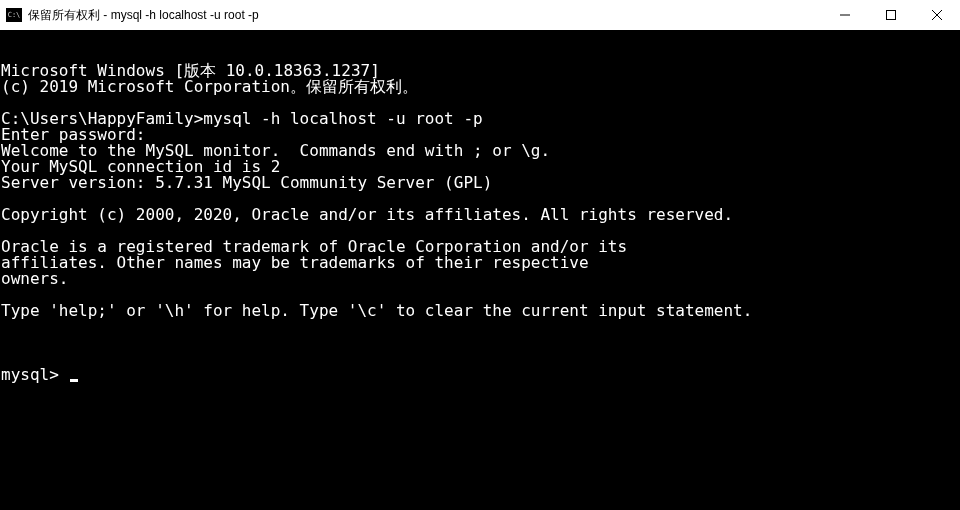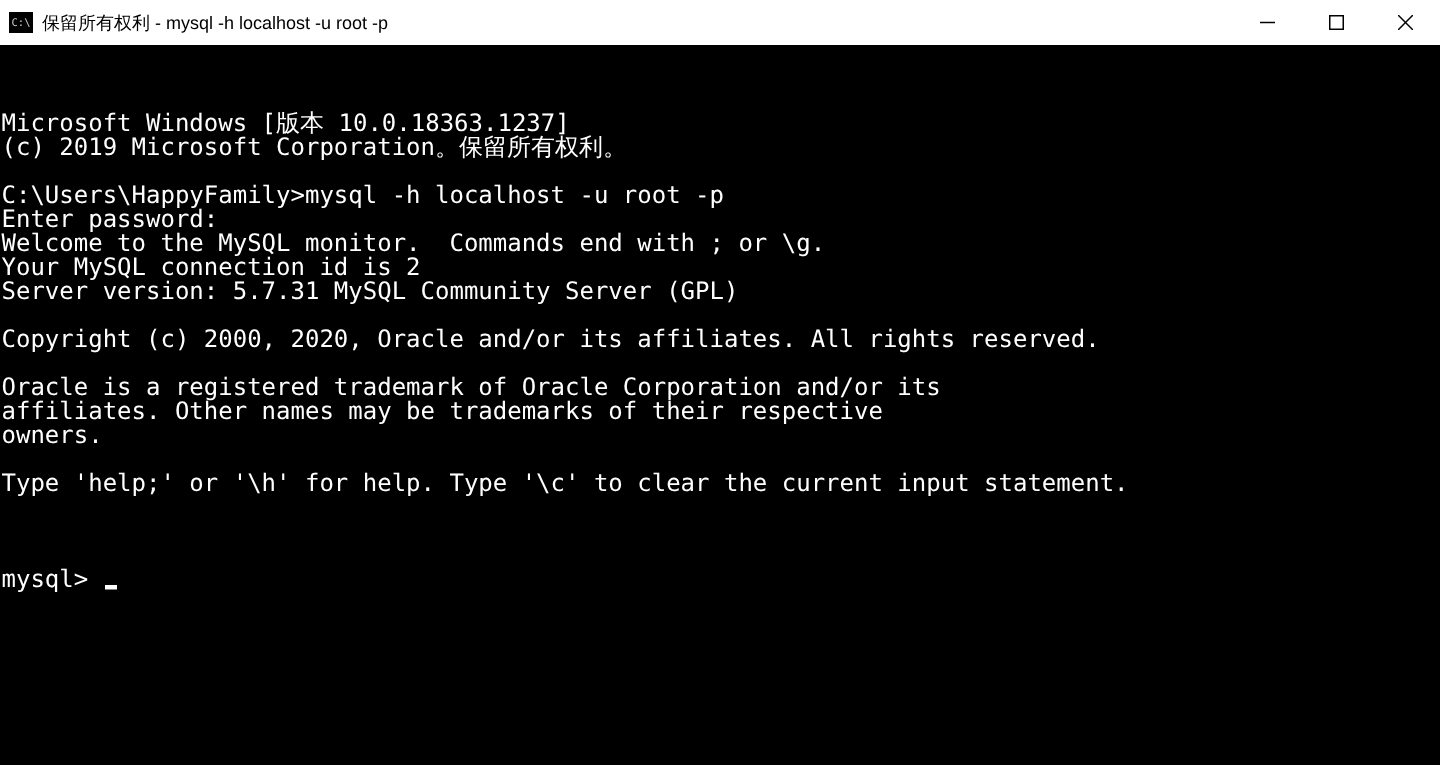--- a/index.html
+++ b/index.html
@@ -59,21 +59,21 @@
     }
     .win-btn svg {
       stroke: #000;
       fill: none;
     }
     .terminal {
       background: #000;
       color: #fff;
       font-size: 16px;
       line-height: 16px;
-      padding: 12px 0 0 1px;
+      padding: 1px 0 0 1px;
       font-family: "NSimSun", "SimSun", "Consolas", monospace;
       white-space: pre;
       letter-spacing: 0;
     }
     .terminal-line {
       min-height: 16px;
     }
     .prompt-line {
       display: flex;
       align-items: center;

